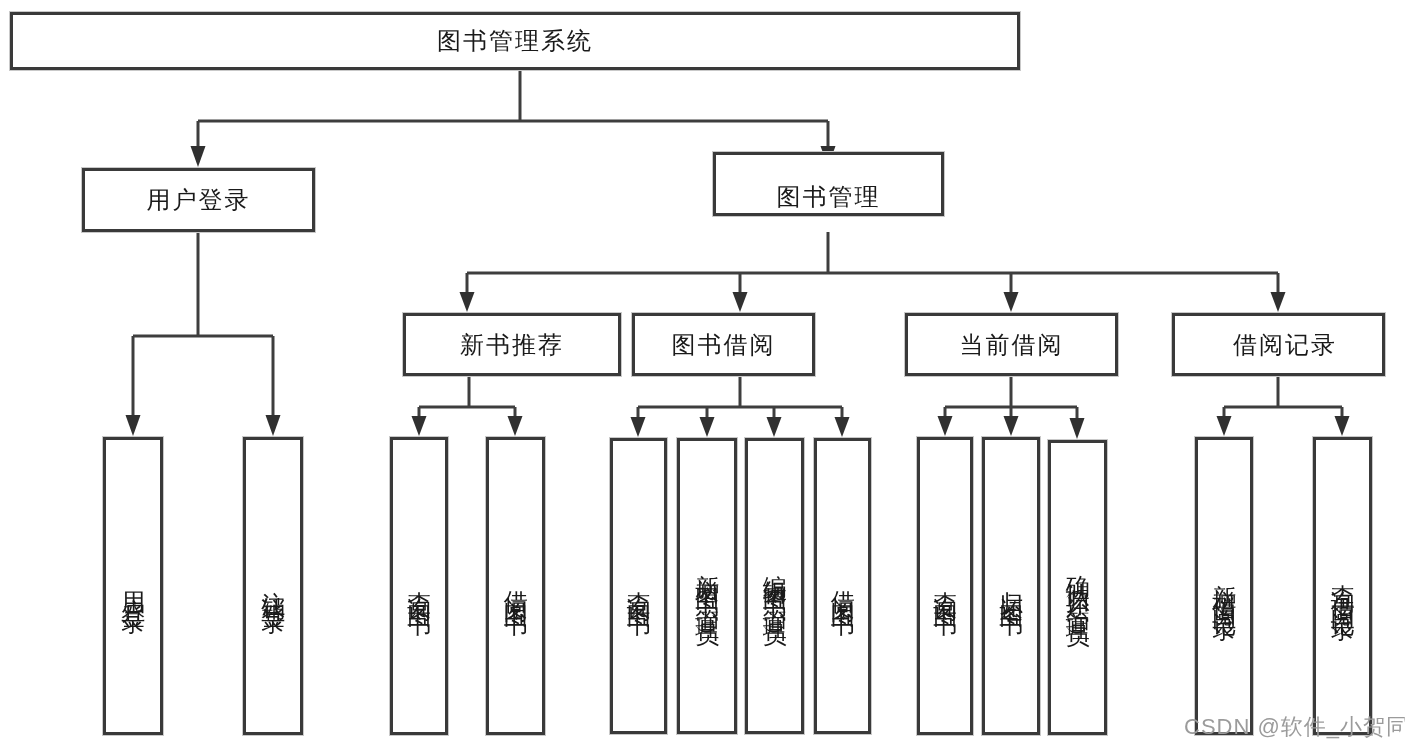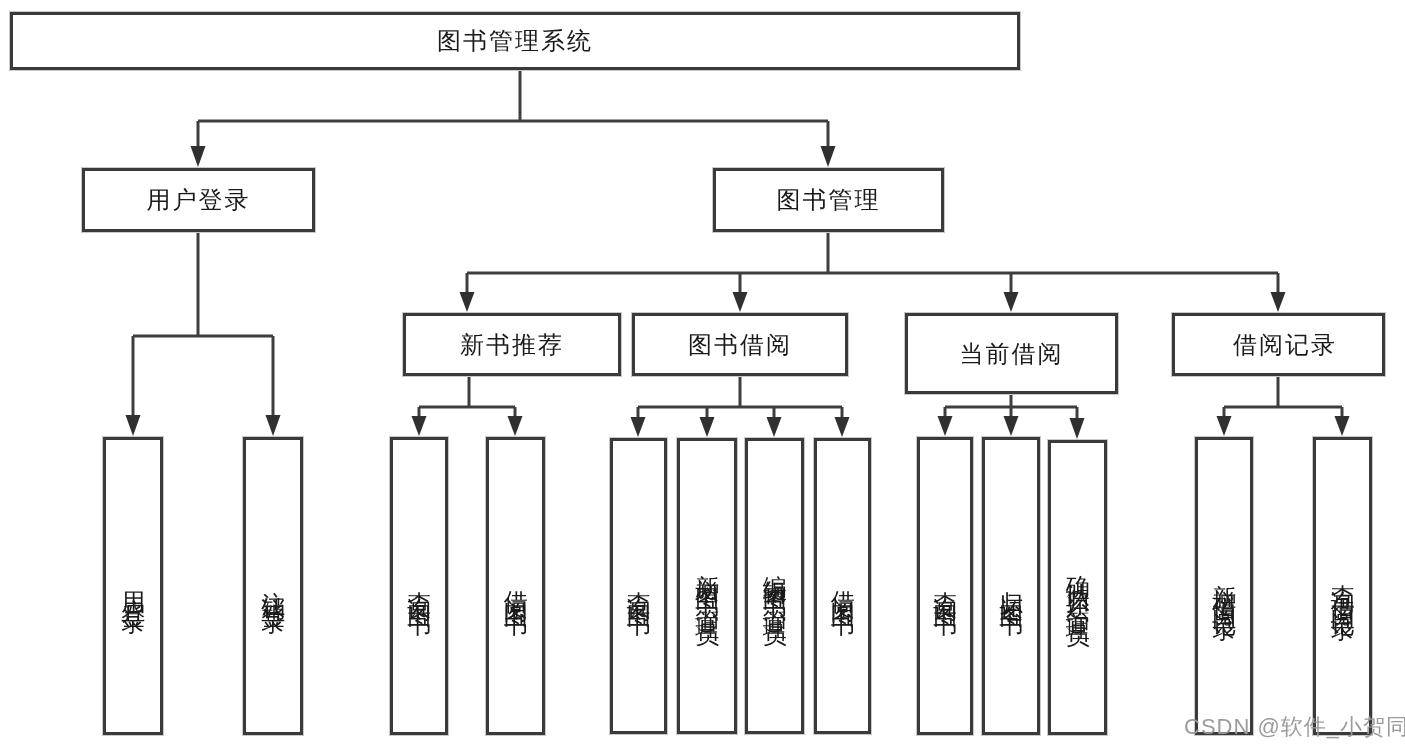--- a/index.html
+++ b/index.html
@@ -3,20 +3,21 @@
 <meta charset="utf-8">
 <style>
   html, body { margin: 0; padding: 0; background: #ffffff; }
   #stage {
     position: relative;
     width: 1405px;
     height: 747px;
     background: #ffffff;
     font-family: "Liberation Sans", "DejaVu Sans", sans-serif;
     overflow: hidden;
+    border-radius: 32px;
   }
   #connectors {
     position: absolute;
     left: 0; top: 0;
     width: 1405px; height: 747px;
   }
   #connectors path {
     stroke: #3e3e3e;
     stroke-width: 3;
     fill: none;
@@ -118,31 +119,31 @@
     <polygon points="1334.5,416 1349.5,416 1342,436"></polygon>
   </svg>
 
   <div class="box h-box" style="left:10px; top:12px; width:1010px; height:58px;">
     <span>图书管理系统</span>
   </div>
 
   <div class="box h-box" style="left:82px; top:168px; width:233px; height:64px;">
     <span>用户登录</span>
   </div>
-  <div class="box h-box" style="left:713px; top:168px; width:231px; height:64px;">
+  <div class="box h-box" style="left:713px; top:152px; width:231px; height:64px;align-items:flex-end;">
     <span>图书管理</span>
   </div>
 
   <div class="box h-box" style="left:360px; top:313px; width:218px; height:63px;margin-left:43px;">
     <span>新书推荐</span>
   </div>
-  <div class="box h-box" style="left:632px; top:313px; width:216px; height:63px;">
+  <div class="box h-box" style="left:632px; top:313px; width:183px; height:63px;">
     <span>图书借阅</span>
   </div>
-  <div class="box h-box" style="left:905px; top:313px; width:213px; height:81px;">
+  <div class="box h-box" style="left:905px; top:313px; width:213px; height:63px;">
     <span>当前借阅</span>
   </div>
   <div class="box h-box" style="left:1172px; top:313px; width:213px; height:63px;padding-left:13px;">
     <span>借阅记录</span>
   </div>
 
   <div class="box v-box" style="left:103px; top:437px; width:60px; height:298px;">
     <span class="v-text">用户登录</span>
   </div>
   <div class="box v-box" style="left:243px; top:437px; width:60px; height:298px;">

